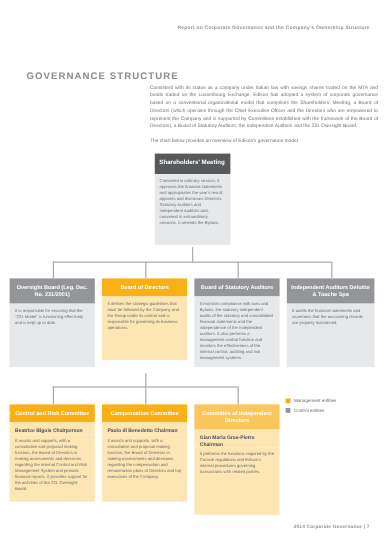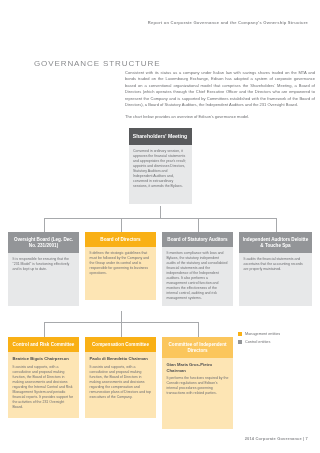--- a/index.html
+++ b/index.html
@@ -12,21 +12,21 @@
 
   .running-header{
     position:absolute;top:20px;left:0;right:12px;
     text-align:right;
     font-size:4.1px;letter-spacing:.22px;color:#8f9093;
     font-weight:700;
   }
 
   .section-title{
     position:absolute;top:59px;left:22px;
-    font-size:8px;letter-spacing:.9px;color:#8a8b8e;font-weight:400;margin-left:12px;
+    font-size:8px;letter-spacing:.9px;color:#8a8b8e;font-weight:700;
   }
 
   .intro{
     position:absolute;top:70px;left:125px;width:190px;
     font-size:4.05px;line-height:6.45px;color:#6d6e71;text-align:justify;
   }
   .intro p{margin:0 0 5.2px 0;}
 
   
   .chart{position:absolute;left:0;top:128px;width:320px;height:280px;}

